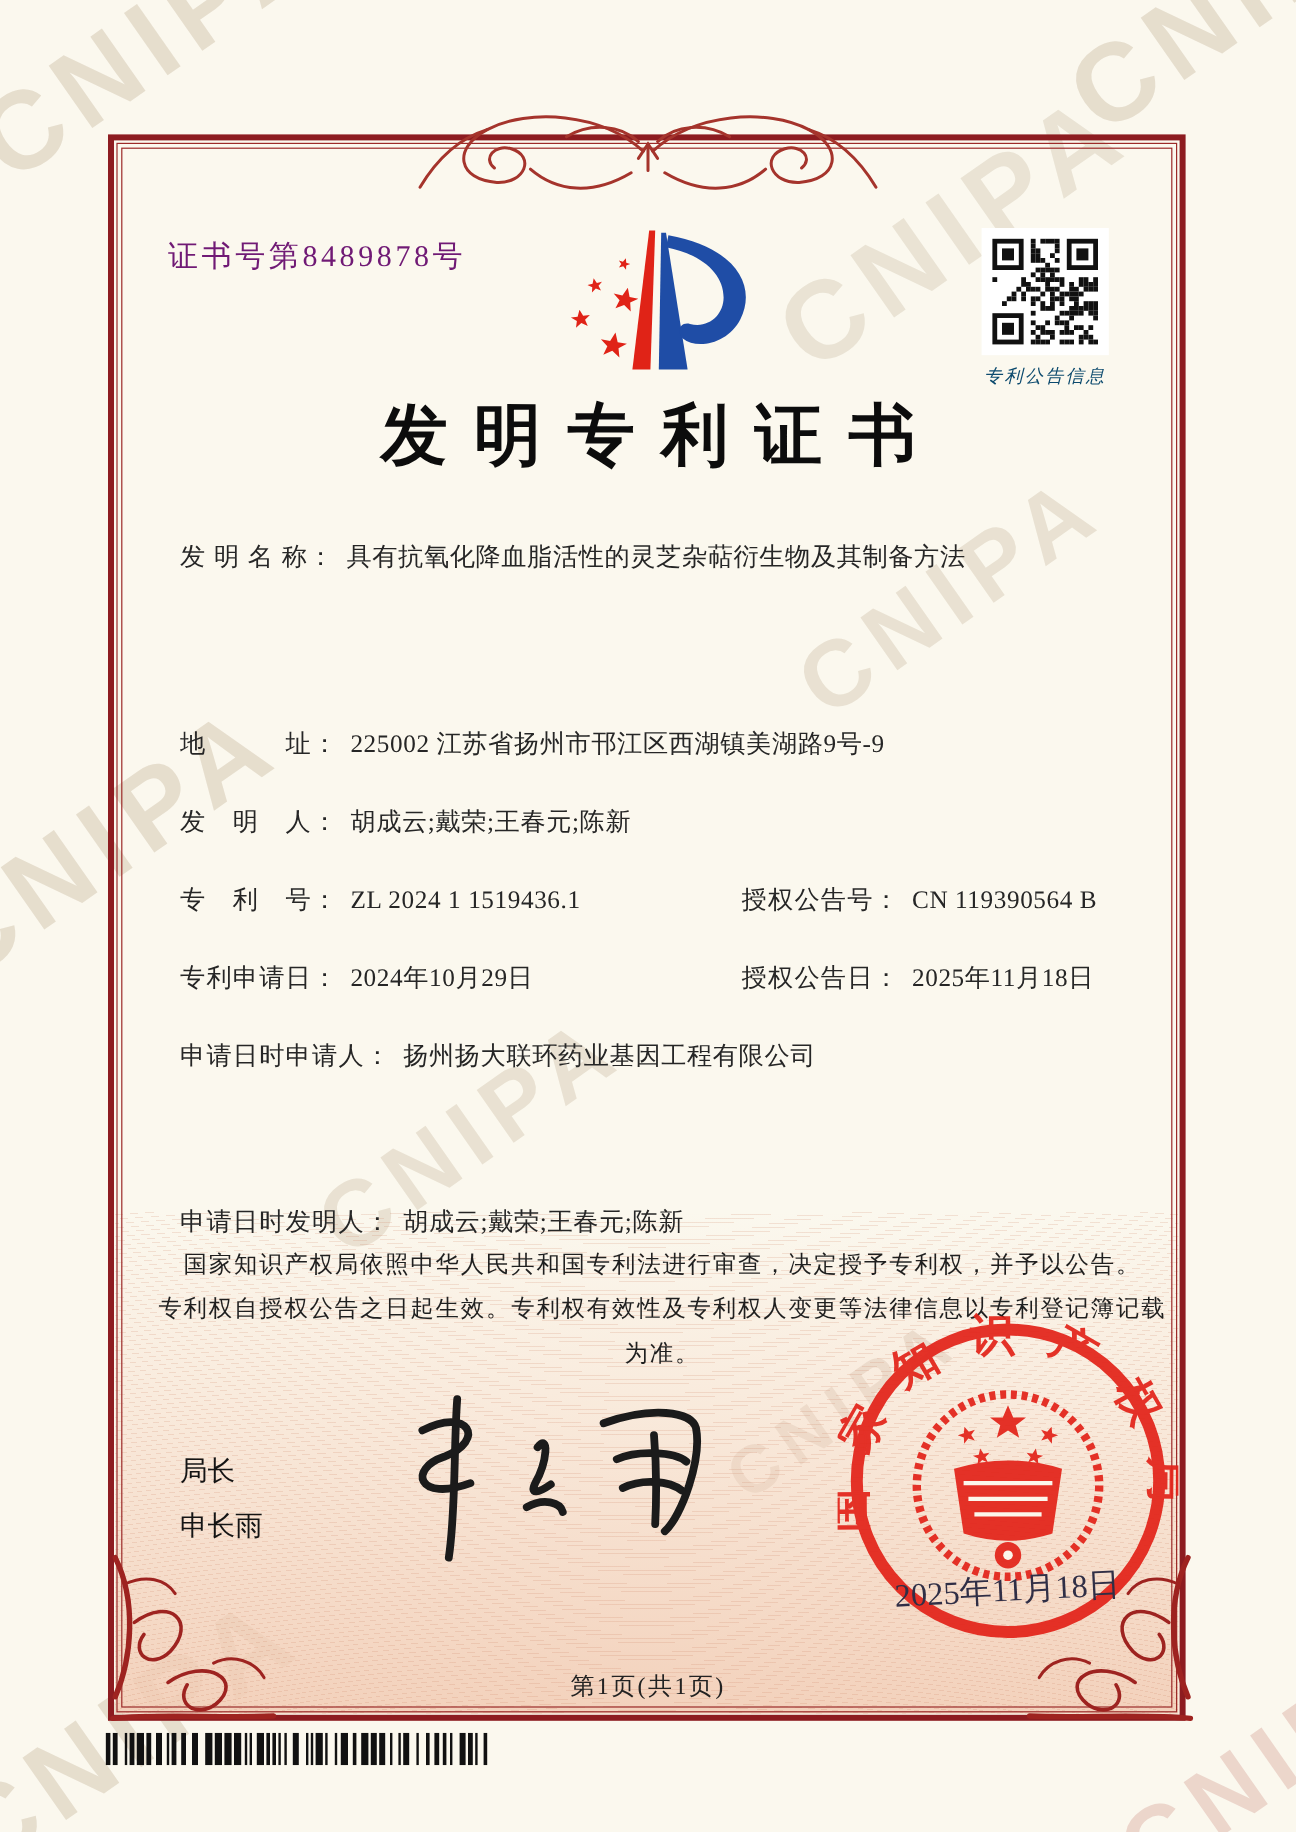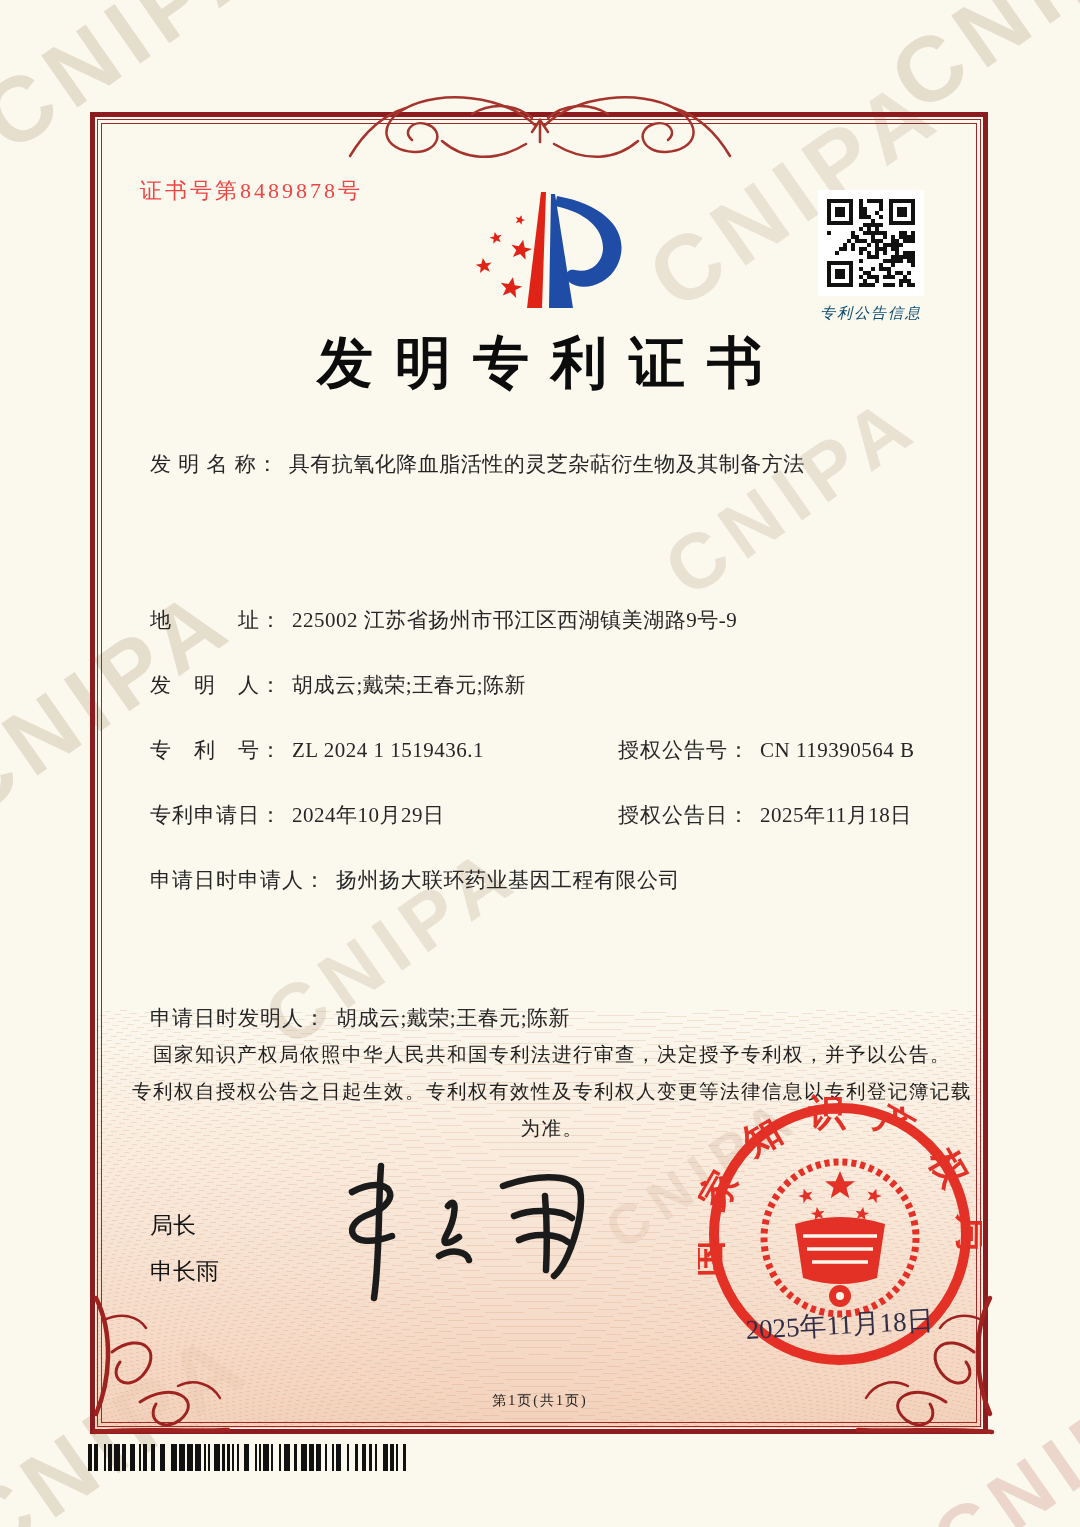--- a/index.html
+++ b/index.html
@@ -36,21 +36,21 @@
   .waves{
     position:absolute;left:96px;top:1010px;width:886px;height:418px;
     background:
       repeating-radial-gradient(120% 75% at 50% 135%,
         rgba(205,130,100,.20) 0 1.5px, rgba(0,0,0,0) 1.5px 12px),
       linear-gradient(to bottom, rgba(246,216,196,0) 0%,
         rgba(246,216,196,.45) 40%, rgba(242,205,182,.9) 100%);
     pointer-events:none;
   }
   
-  .cert-no{position:absolute;left:140px;top:176px;font-size:22px;letter-spacing:3px;color:#ef4444;}
+  .cert-no{position:absolute;left:140px;top:197px;font-size:25px;letter-spacing:3px;color:#701a75;}
   .logo{position:absolute;left:445px;top:176px;}
   .qr-wrap{position:absolute;left:806px;top:190px;width:130px;text-align:center;}
   .qr-box{width:96px;height:96px;background:#fff;margin:0 auto;padding:5px;}
   .qr-caption{margin-top:8px;font-size:15px;letter-spacing:2px;color:#0c4a6e;font-style:italic;}
   .title{
     position:absolute;left:0;top:326px;width:100%;text-align:center;
     font-size:56px;font-weight:bold;color:#0c0c0c;letter-spacing:22px;text-indent:22px;
   }
   
   .row{position:absolute;left:150px;width:790px;font-size:21px;color:#262626;white-space:nowrap;}
@@ -62,21 +62,21 @@
   
   .notice{position:absolute;left:132px;top:1036px;width:840px;font-size:19.5px;color:#1f1f1f;}
   .notice div{text-align:center;line-height:37px;letter-spacing:1.5px;}
   
   .sig-titles{position:absolute;left:150px;top:1202px;font-family:"Liberation Sans","DejaVu Sans",sans-serif;
     font-size:23px;font-weight:400;color:#141414;line-height:46px;}
   .sig-svg{position:absolute;left:318px;top:1158px;}
   
   .seal{position:absolute;left:698px;top:1092px;opacity:.93;}
   
-  .footer{position:absolute;left:0;top:1392px;width:100%;text-align:center;font-size:14px;letter-spacing:2px;color:#222;}
+  .footer{position:absolute;left:0;top:1392px;width:100%;text-align:center;font-size:20px;letter-spacing:2px;color:#222;}
   .barcode{position:absolute;left:88px;top:1444px;}
   
   .orn-top{position:absolute;left:322px;top:84px;}
   .orn-bl{position:absolute;left:82px;top:1290px;}
   .orn-br{position:absolute;left:854px;top:1290px;transform:scaleX(-1);}
 </style>
 </head>
 <body>
 
 <div class="page">

